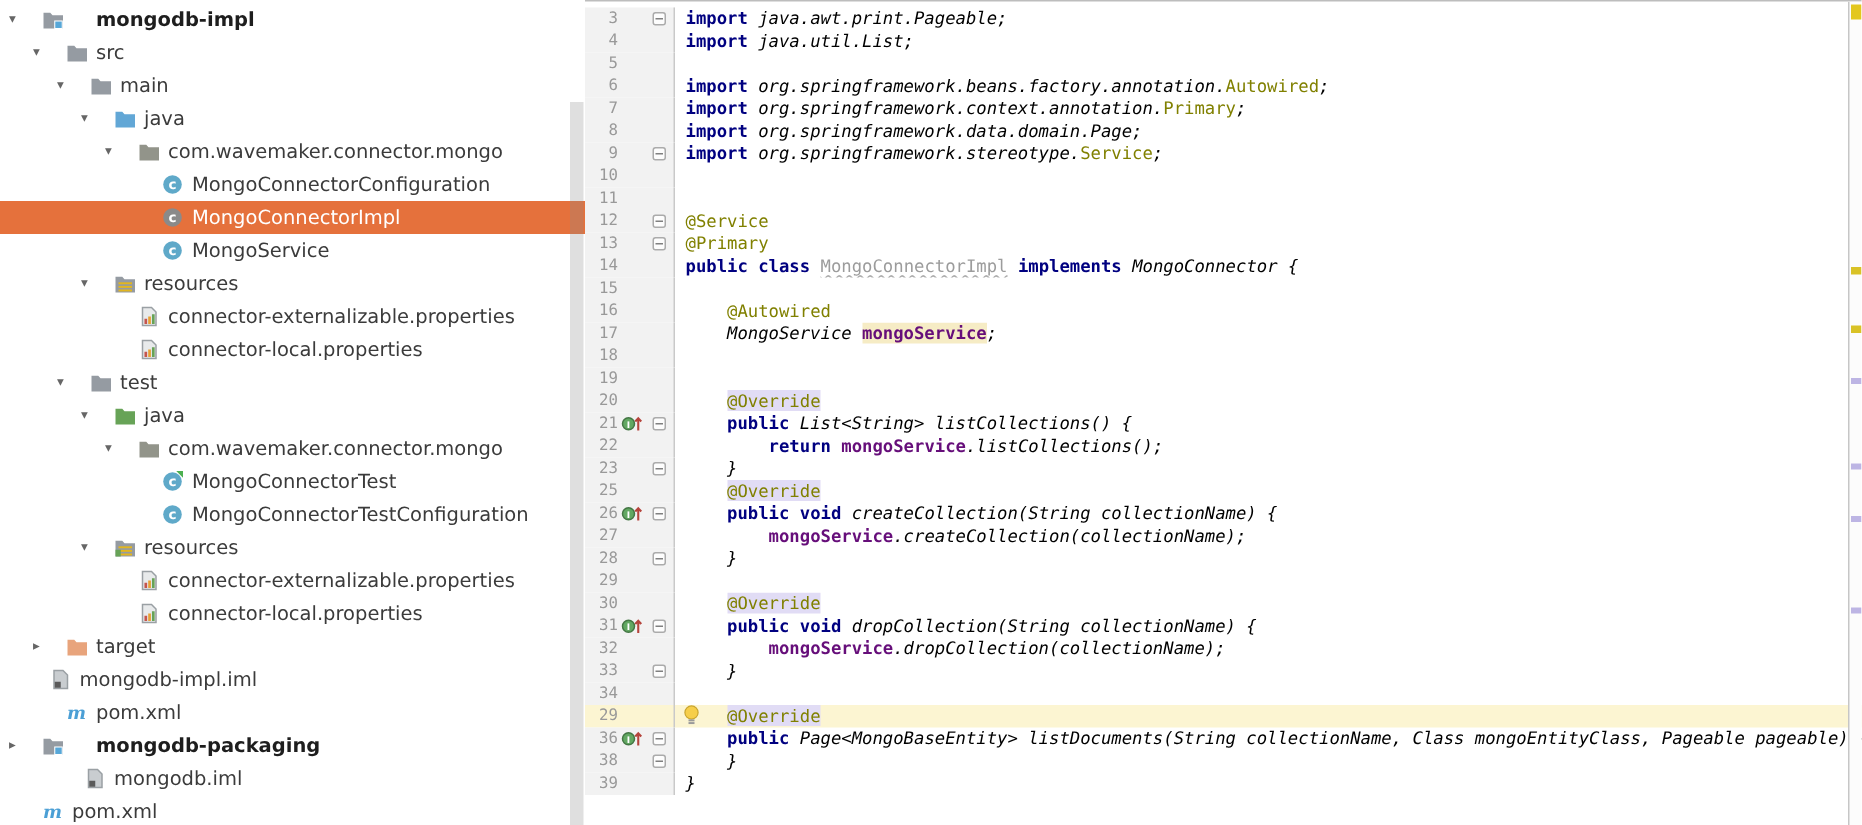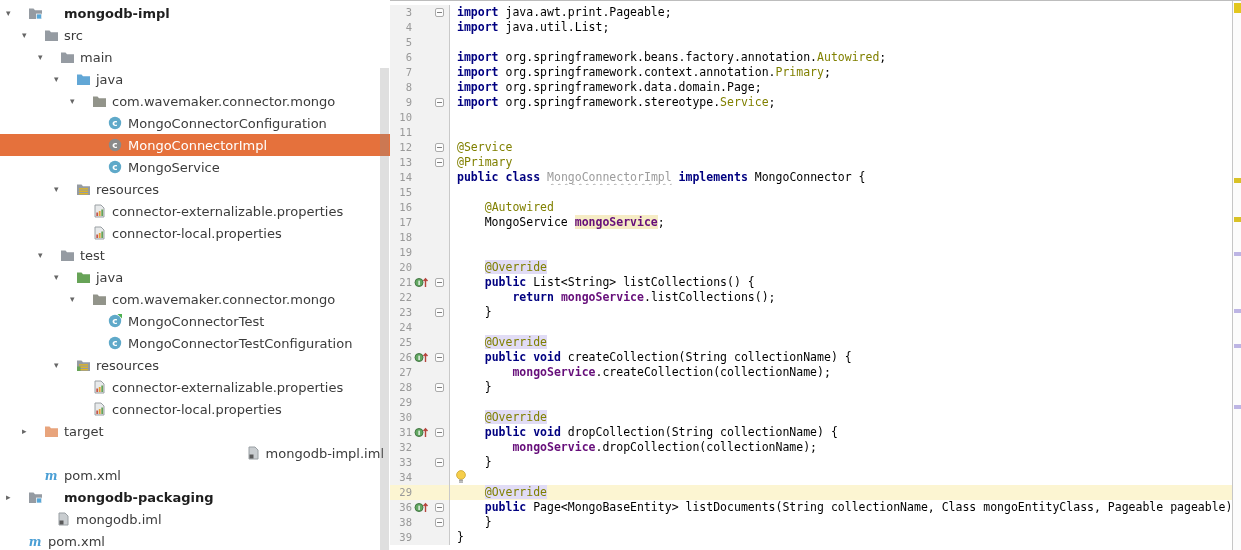--- a/index.html
+++ b/index.html
@@ -48,21 +48,21 @@
   .fmark::after{content:"";position:absolute;left:1px;right:1px;top:3px;border-top:1px solid #808080;}
   .cline{flex:1;font-family:"DejaVu Sans Mono",monospace;font-size:11.5px;line-height:15px;
          white-space:pre;color:#000;padding-left:7px;overflow:hidden;}
   .tk-kw{color:var(--c-kw);font-weight:bold;}
   .tk-ann{color:var(--c-ann);}
   .tk-annhl{color:var(--c-ann);background:var(--c-annHl);text-align:right;}
   .tk-fld{color:var(--c-field);font-weight:bold;}
   .tk-fldhl{color:var(--c-field);font-weight:bold;background:var(--c-fieldHl);}
   .tk-cls{color:#9C9C9C;text-decoration:underline;text-decoration-style:wavy;
           text-decoration-color:#ACACAC;text-decoration-thickness:1px;text-underline-offset:2px;}
-  .tk-pl{color:#000;}
+  .tk-pl{color:#000;font-style:italic;}
 
   .bulb{position:absolute;left:65px;top:469px;width:12px;height:15px;}
   .stripe{position:absolute;top:0;right:0;bottom:0;width:9px;background:#FCFCFC;
           border-left:1px solid #C6C6C6;z-index:5;}
   .smark{position:absolute;left:1px;right:0;}
   .scorner{position:absolute;top:2px;left:1px;right:0;height:10px;}
 </style>
 </head>
 <body>
 
@@ -268,21 +268,21 @@
       </div>
       <div class="trow" style="padding-left: 19px;">
         <span class="arrow">▸</span>
         <span class="ticon">
           <svg width="15" height="13" viewBox="0 0 15 13">
             <path d="M1 1.5 L5.5 1.5 L7 3.2 L14 3.2 L14 12 L1 12 Z" fill="#E8A47C"></path>
           </svg>
         </span>
         <span class="tlabel">target</span>
       </div>
-      <div class="trow" style="padding-left: 8px; justify-content: flex-end;">
+      <div class="trow" style="padding-left: 8px;">
         <span class="arrow"></span>
         <span class="ticon">
           <svg width="14" height="14" viewBox="0 0 14 14">
             <path d="M3 1 L9 1 L12 4 L12 13 L3 13 Z" fill="#C9CDD0" stroke="#9AA0A4" stroke-width="1"></path>
             <rect x="3.5" y="8.5" width="4" height="4" fill="#5A5A5A"></rect>
           </svg>
         </span>
         <span class="tlabel">mongodb-impl.iml</span>
       </div>
       <div class="trow" style="padding-left: 19px;">
@@ -505,28 +505,20 @@
         </div>
         <div class="erow">
           <div class="gutwrap">
             <span class="lnum">23</span>
             <span class="gicon"></span>
             <span class="gfold">
               <span class="fmark"></span>
             </span>
           </div>
           <div class="cline"><span class="tk-pl">    }</span></div>
-        </div>
-        <div class="erow">
-          <div class="gutwrap">
-            <span class="lnum">24</span>
-            <span class="gicon"></span>
-            <span class="gfold"></span>
-          </div>
-          <div class="cline"></div>
         </div>
         <div class="erow">
           <div class="gutwrap">
             <span class="lnum">25</span>
             <span class="gicon"></span>
             <span class="gfold"></span>
           </div>
           <div class="cline"><span class="tk-pl">    </span><span class="tk-annhl">@Override</span></div>
         </div>
         <div class="erow">

